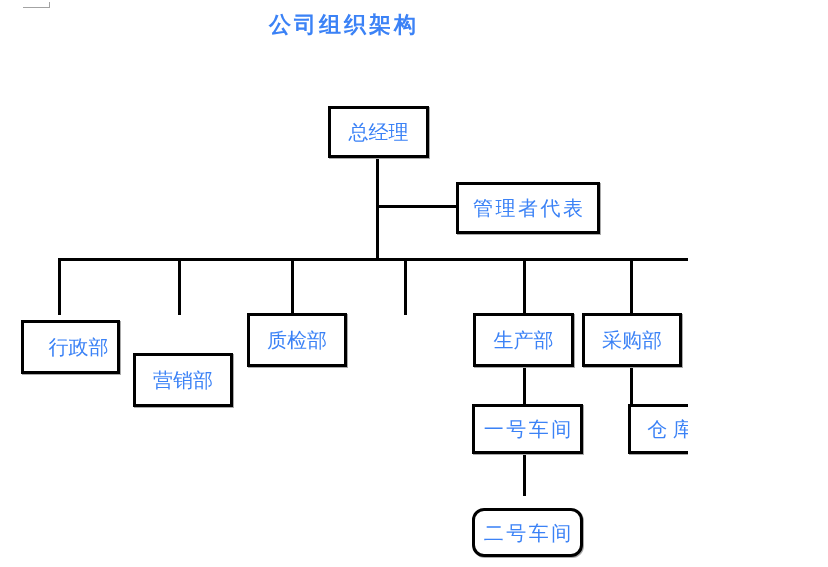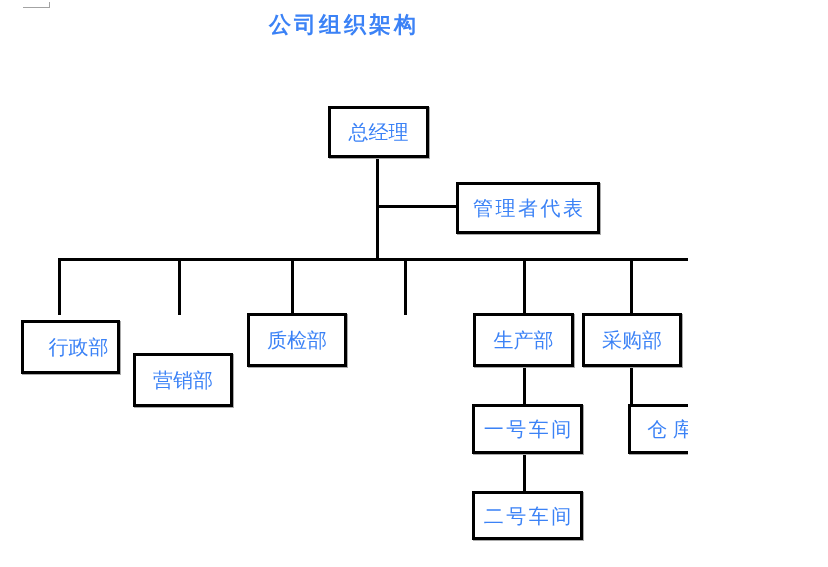--- a/index.html
+++ b/index.html
@@ -114,17 +114,17 @@
     <span>采购部</span>
   </div>
 
   <div class="node" style="left:472px; top:404px; width:111px; height:50px;text-align:right;">
     <span class="ls">一号车间</span>
   </div>
   <div class="node" style="left:588px; top:404px; width:84px; height:50px;margin-left:40px;">
     <span>仓 库</span>
   </div>
 
-  <div class="node" style="left:472px; top:491px; width:111px; height:49px;">
+  <div class="node" style="left:472px; top:508px; width:111px; height:49px;border-radius:12px;">
     <span class="ls">二号车间</span>
   </div>
 
 </div>
 
 </body></html>

